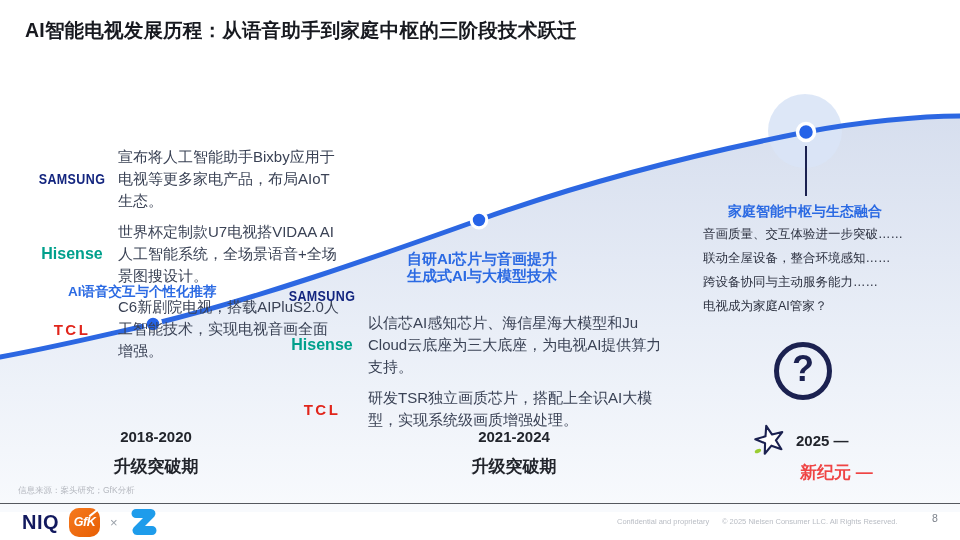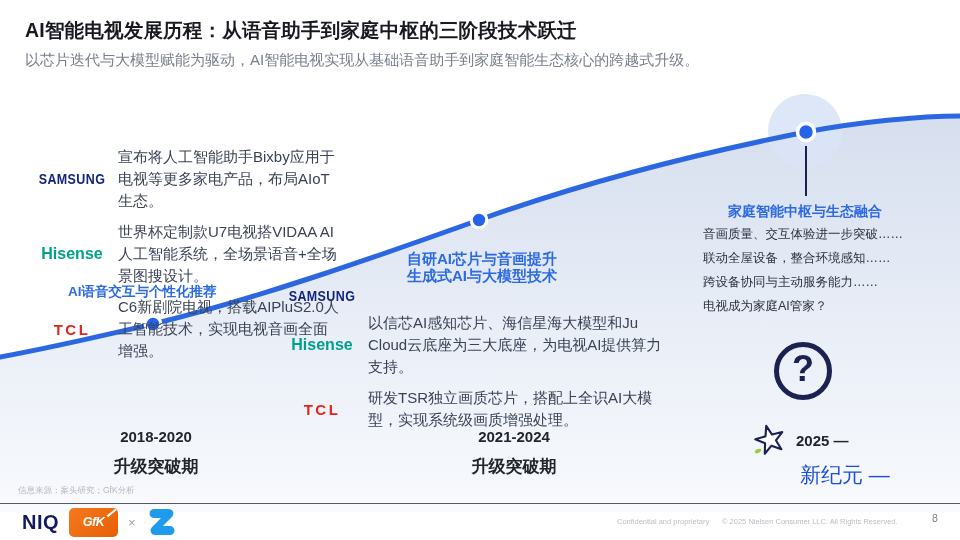--- a/index.html
+++ b/index.html
@@ -50,29 +50,29 @@
   .q-circle span{font-size:36px; font-weight:bold; color:#1b2150; line-height:1; padding-bottom:4px;}
 
   
   .period{transform:translateX(-50%); text-align:center;}
   .period .yr{font-size:15px; font-weight:bold; color:#22252c;}
   .period .nm{font-size:17px; font-weight:bold; color:#22252c; margin-top:10px;}
   .period1{left:156px; top:428px;}
   .period2{left:490px; top:428px;margin-left:24px;}
   .period3{left:748px; top:418px; width:160px;}
   .period3 .yr{position:absolute; left:48px; top:14px; font-size:15px; font-weight:bold; color:#22252c;}
-  .period3 .nm{position:absolute; left:52px; top:43px; font-size:21px; font-weight:normal; color:#1d4ed8;}
+  .period3 .nm{position:absolute; left:52px; top:43px; font-size:17px; font-weight:bold; color:#ef4444;}
   .star-svg{position:absolute; left:0; top:0;}
 
   
   .source-note{left:18px; top:485px; font-size:8.5px; color:#b5b8bf;}
   .footer-line{left:0; top:503px; width:960px; height:1px; background:#55595f;}
   .footer-logos{left:22px; top:506px; display:flex; align-items:center; gap:10px; height:32px;}
   .niq{font-size:20px; font-weight:800; color:#12195e; letter-spacing:0.5px;}
-  .gfk{position:relative; width:49px; height:29px; border-radius:5px;
+  .gfk{position:relative; width:31px; height:29px; border-radius:10px;
        background:linear-gradient(135deg,#f5791e,#e85f04);
        display:flex; align-items:center; justify-content:center;}
   .gfk span{color:#fff; font-size:12.5px; font-weight:bold; font-style:italic; letter-spacing:-0.5px;}
   .gfk::after{content:""; position:absolute; top:4px; right:1px; width:11px; height:1.6px;
               background:#fff; transform:rotate(-38deg);}
   .xmark{font-size:13px; color:#9aa1a9;}
   .conf{left:617px; top:517px; font-size:7.5px; color:#b9bdc4;}
   .copyr{left:722px; top:517px; font-size:7.5px; color:#b9bdc4;}
   .pageno{left:932px; top:512px; font-size:10.5px; color:#7d838c;}
 </style>
@@ -92,21 +92,20 @@
     <path d="M0 357 C55 347,105 335,153 324 C255 299,370 259,479 220 C585 182,700 153,806 132 C858 122,920 116,960 116 L960 512 L0 512 Z" fill="url(#fillGrad)"></path>
     <circle cx="805" cy="131" r="37" fill="#d9e4f6" opacity="0.9"></circle>
     <path d="M0 357 C55 347,105 335,153 324 C255 299,370 259,479 220 C585 182,700 153,806 132 C858 122,920 116,960 116" fill="none" stroke="#2c67e2" stroke-width="5" stroke-linecap="round"></path>
     <line x1="806" y1="146" x2="806" y2="196" stroke="#1b2150" stroke-width="2"></line>
     <circle cx="153" cy="324" r="7.8" fill="#2563e8" stroke="#ffffff" stroke-width="3.2"></circle>
     <circle cx="479" cy="220" r="7.8" fill="#2563e8" stroke="#ffffff" stroke-width="3.2"></circle>
     <circle cx="806" cy="132" r="8.5" fill="#2563e8" stroke="#ffffff" stroke-width="3.5"></circle>
   </svg>
 
   <div class="abs title">AI智能电视发展历程：从语音助手到家庭中枢的三阶段技术跃迁</div>
-  <div class="abs subtitle">以芯片迭代与大模型赋能为驱动，AI智能电视实现从基础语音助手到家庭智能生态核心的跨越式升级。</div>
 
   <div class="abs brand-rows left-rows">
     <div class="brand-row">
       <div class="brand samsung">SAMSUNG</div>
       <div class="desc">宣布将人工智能助手Bixby应用于电视等更多家电产品，布局AIoT生态。</div>
     </div>
     <div class="brand-row">
       <div class="brand hisense">Hisense</div>
       <div class="desc">世界杯定制款U7电视搭VIDAA AI人工智能系统，全场景语音+全场景图搜设计。</div>
     </div>

